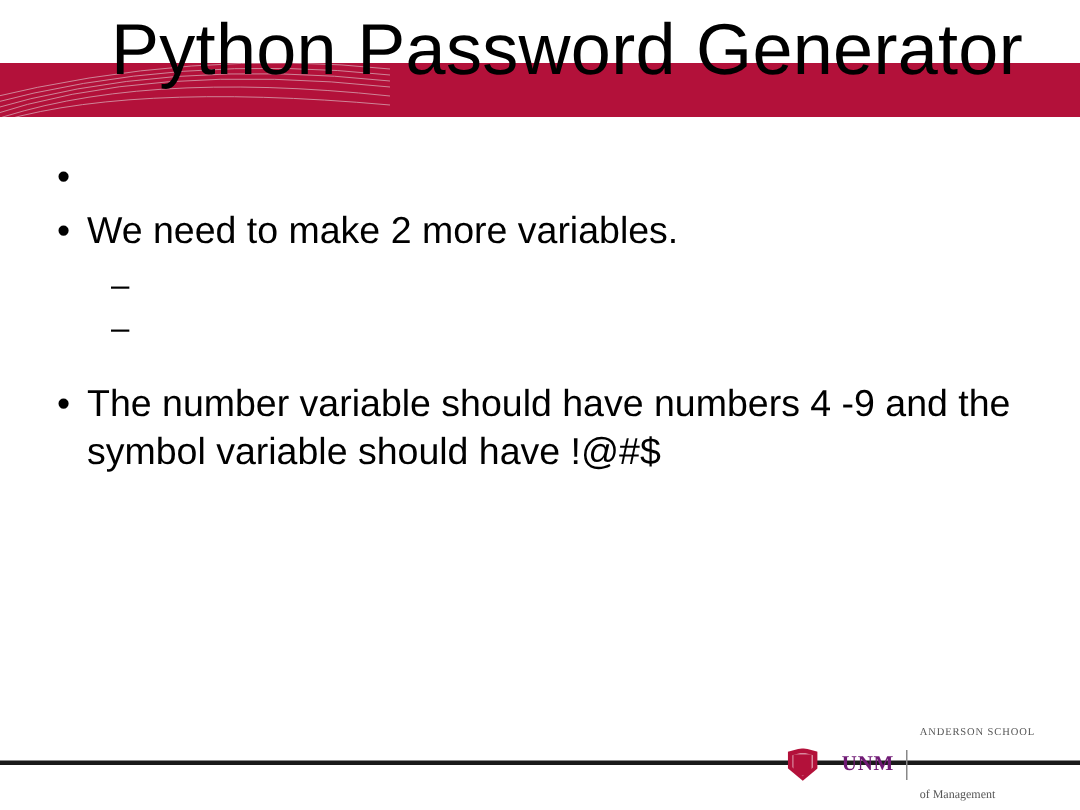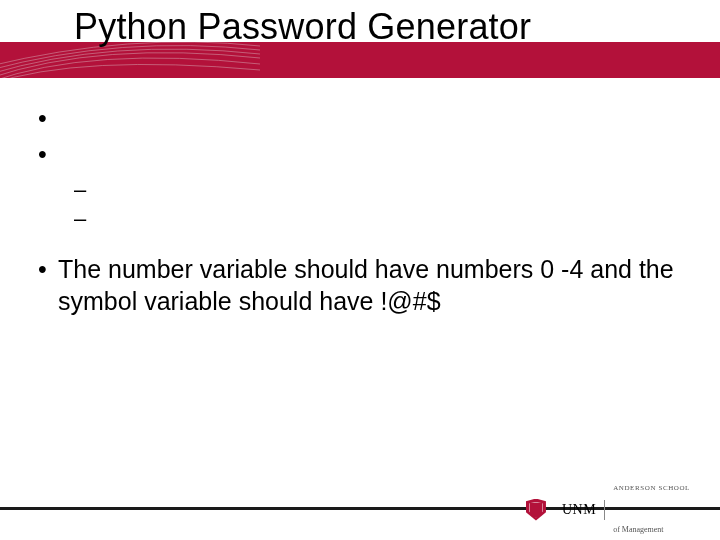--- a/index.html
+++ b/index.html
@@ -24,21 +24,21 @@
     bottom: 0;
     height: 36px;
     background: #b3113a;
     overflow: hidden;
   }
   .header-band svg { position: absolute; left: 0; top: -6px; }
   .title {
     position: absolute;
     left: 74px;
     top: 6px;
-    font-size: 36px;
+    font-size: 48px;
     font-weight: 400;
     color: #000;
     letter-spacing: 0.2px;
     z-index: 2;
   }
   .content {
     padding: 24px 36px 0 36px;
     color: #000;
     font-size: 25px;
     line-height: 1.28;
@@ -88,22 +88,22 @@
   .logo-shield::after {
     content: "";
     position: absolute;
     left: 3px; top: 3px; right: 3px; bottom: 3px;
     border: 1px solid rgba(255,255,255,0.5);
     clip-path: polygon(50% 0%, 100% 12%, 100% 62%, 50% 100%, 0% 62%, 0% 12%);
   }
   .logo-text { display: flex; flex-direction: column; line-height: 1; gap: 34px; }
   .logo-unm {
     font-size: 14px;
-    font-weight: 400;
-    color: #000000;
+    font-weight: 700;
+    color: #701a75;
     letter-spacing: 0.5px;
     font-family: Georgia, 'Times New Roman', serif;
     margin-left: 10px;
   }
   .logo-divider {
     width: 1px;
     height: 20px;
     background: #888;
     margin: 0 2px;
   }
@@ -137,36 +137,37 @@
   </div>
   <h1 class="title">Python Password Generator</h1>
 </div>
 
 <div class="content">
   <div class="bullet-row">
     <span class="bullet-dot">•</span>
   </div>
   <div class="bullet-row">
     <span class="bullet-dot">•</span>
+    <span>We need to make 2 more variables.</span>
   </div>
 
   <div class="sub-list">
     <div class="sub-row">
       <span class="sub-dash">–</span>
     </div>
     <div class="sub-row">
       <span class="sub-dash">–</span>
     </div>
   </div>
 
   <div class="gap"></div>
 
   <div class="bullet-row">
     <span class="bullet-dot">•</span>
-    <span>The number variable should have numbers 0 -4 and the symbol variable should have !@#$</span>
+    <span>The number variable should have numbers 4 -9 and the symbol variable should have !@#$</span>
   </div>
 </div>
 
 <div class="footer"></div>
 
 <div class="logo">
   <div class="logo-shield"></div>
   <span class="logo-unm">UNM</span>
   <span class="logo-divider"></span>
   <div class="logo-text">

